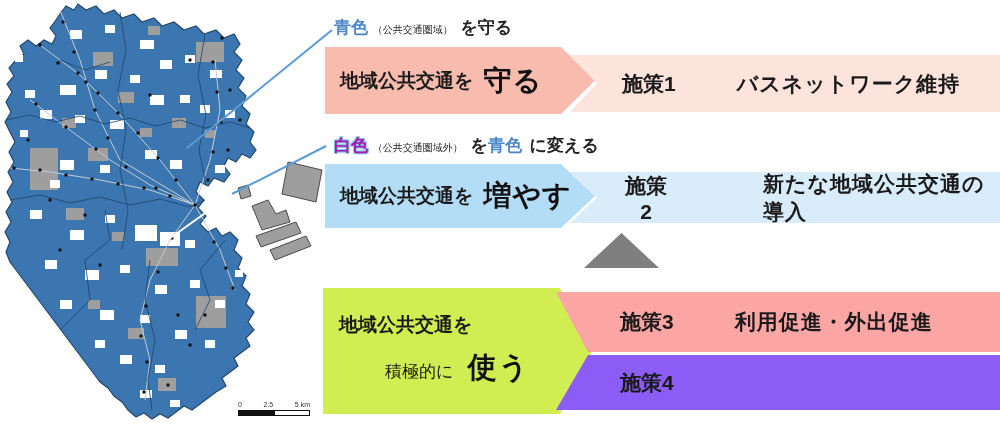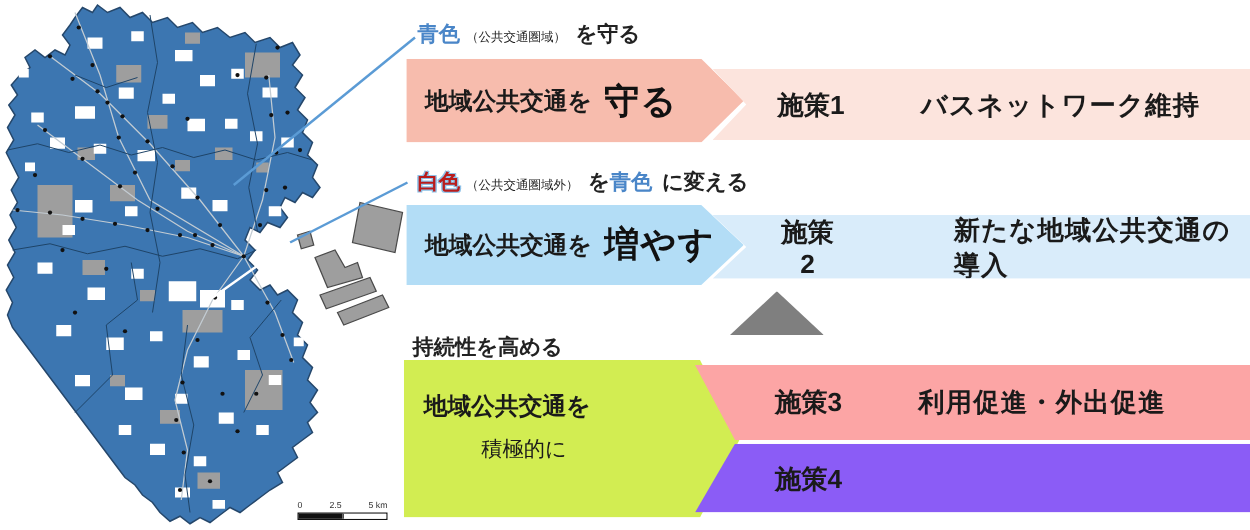--- a/index.html
+++ b/index.html
@@ -11,21 +11,21 @@
   .scalebar{position:absolute;left:238px;top:401px;width:72px;}
   .scalebar .labels{display:flex;justify-content:space-between;font-size:7px;color:#333;line-height:8px;}
   .scalebar .bar{display:flex;height:4px;border:1px solid #111;margin-top:1px;}
   .scalebar .bar .half{flex:1;}
   .scalebar .bar .h-black{background:#111;}
   .scalebar .bar .h-white{background:#fff;border-left:1px solid #111;}
 
   
   .annot{position:absolute;font-size:17px;font-weight:600;color:#222;white-space:nowrap;}
   .annot .hl-blue{color:#4A86C8;font-weight:800;}
-  .annot .hl-white{color:#b91c1c;font-weight:800;
+  .annot .hl-white{color:#a21caf;font-weight:800;
     text-shadow:-1px -1px 0 #8FC2E8,1px -1px 0 #8FC2E8,-1px 1px 0 #8FC2E8,1px 1px 0 #8FC2E8;}
   .annot .paren{font-size:10px;font-weight:400;}
   .annot .sfx{margin-left:3px;}
 
   
   .arrowbox{position:absolute;display:flex;align-items:center;
     clip-path:polygon(0 0,calc(100% - 34px) 0,100% 50%,calc(100% - 34px) 100%,0 100%);}
   .arrowbox .lead{font-size:19px;font-weight:600;color:#1a1a1a;margin-left:15px;}
   .arrowbox .verb{font-size:28px;font-weight:800;color:#111;margin-left:10px;letter-spacing:1px;}
   .box-protect{left:325px;top:47px;width:270px;height:67px;background:#F7BCAD;}
@@ -285,28 +285,26 @@
     <span class="lead">地域公共交通を</span>
     <span class="verb">増やす</span>
   </div>
   <div class="measure m2">
     <span class="no">施策2</span>
     <span class="label">新たな地域公共交通の導入</span>
   </div>
 
   <div class="triangle"></div>
 
-  <div class="annot" style="left:330px;top:266px;">
-    <span>持続性を高める</span>
-  </div>
 
   <div class="arrowbox box-use">
     <div class="line1">地域公共交通を</div>
     <div class="line2">
       <span class="mid">積極的に</span>
+      <span class="verb">使う</span>
     </div>
   </div>
   <div class="measure m3">
     <span class="no">施策3</span>
     <span class="label">利用促進・外出促進</span>
   </div>
   <div class="measure m4">
     <span class="no">施策4</span>
   </div>
 

